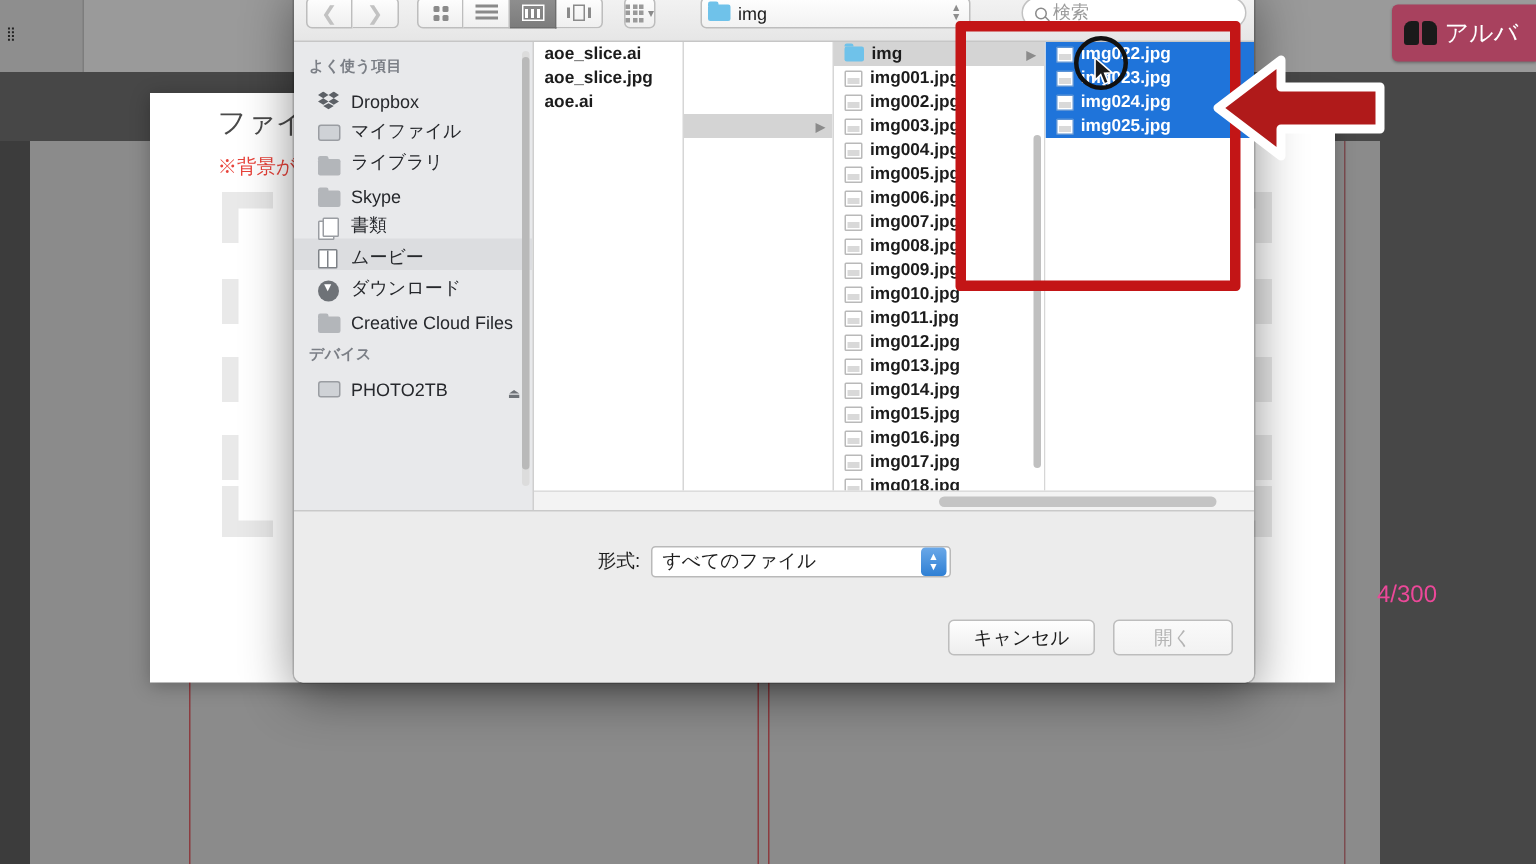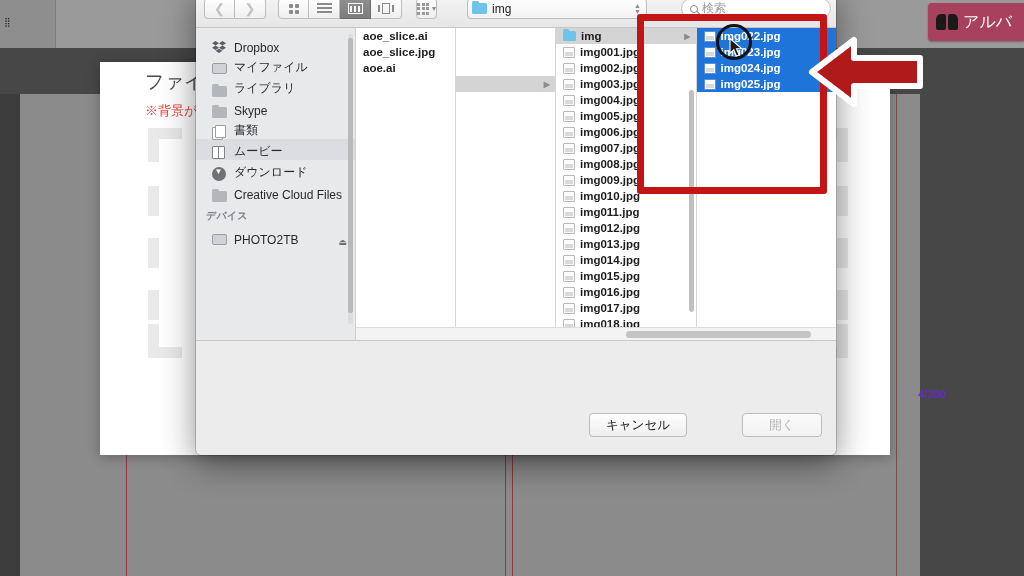--- a/index.html
+++ b/index.html
@@ -99,21 +99,21 @@
   .dz-dash {
     position: absolute; background: #e9e9e9;
   }
   .dz-dash.left { left: 0; width: 11px; }
   .dz-dash.right { right: 0; width: 11px; }
   .dz-dash.d1 { top: 58px; height: 30px; }
   .dz-dash.d2 { top: 110px; height: 30px; }
   .dz-dash.d3 { top: 162px; height: 30px; }
 
   .counter {
-    position: absolute; left: 818px; top: 326px; font-size: 11px; color: #6d28d9;
+    position: absolute; left: 818px; top: 326px; font-size: 16px; color: #ec4899;
     white-space: nowrap;
   }
   .file-select-btn {
     position: absolute; left: 155px; top: 334px; width: 96px; height: 58px;
     background: #f0f0f0; border: 1px solid #b6b6b6;
     display: flex; align-items: center; justify-content: center;
     font-size: 14px; color: #444; overflow: hidden; white-space: nowrap;
   }
   .upload-btn {
     position: absolute; left: 155px; top: 400px; width: 115px; height: 36px;
@@ -315,21 +315,21 @@
     border-radius: 3px; color: #fff; font-size: 7px; line-height: 7px;
     display: flex; flex-direction: column; align-items: center; justify-content: center;
   }
   .btn-row { position: absolute; right: 14px; bottom: 18px; display: flex; gap: 12px; }
   .mbtn {
     height: 24px; min-width: 80px; padding: 0 16px; border-radius: 4px;
     background: linear-gradient(#fefefe,#eeeeee); border: 1px solid #bdbdbd;
     font-size: 12.5px; color: #1d1d1d; display: flex; align-items: center;
     justify-content: center;
   }
-  .mbtn.disabled { color: #b4b4b4; background: linear-gradient(#fafafa,#f2f2f2); margin-left: 43px; }
+  .mbtn.disabled { color: #b4b4b4; background: linear-gradient(#fafafa,#f2f2f2); }
 
   
   .red-box {
     position: absolute; left: 637px; top: 14px; width: 190px; height: 180px;
     border: 7px solid #c31516; border-radius: 3px; pointer-events: none;
   }
   .cursor-ring {
     position: absolute; left: 716px; top: 24px; width: 36px; height: 36px;
     border: 3px solid #111; border-radius: 50%;
   }
@@ -462,20 +462,21 @@
 
     <div class="searchfield">
       <span class="mag"></span>
       <span class="search-ph">検索</span>
     </div>
   </div>
 
   <div class="dlg-body">
 
     <div class="sidebar">
+      <div class="sb-head">よく使う項目</div>
 
       <div class="sb-item">
         <span class="sb-ic">
           <svg width="14" height="13" viewBox="0 0 14 13">
               <path d="M3.5 0L0 2.3l3.5 2.2L7 2.3zM10.5 0L7 2.3l3.5 2.2L14 2.3zM0 6.7l3.5 2.2L7 6.7 3.5 4.5zM10.5 4.5L7 6.7l3.5 2.2L14 6.7zM3.5 9.7l3.5 2.2 3.5-2.2L7 7.8z" fill="#5c6066"></path>
             </svg>
         </span>
         <span>Dropbox</span>
       </div>
 
@@ -668,20 +669,27 @@
           <span>img025.jpg</span>
         </div>
     </div>
 
     <div class="dlg-hscroll">
       <div class="dlg-hthumb"></div>
     </div>
   </div>
 
   <div class="dlg-footer">
+    <div class="fmt-row">
+      <span class="fmt-label">形式:</span>
+      <div class="fmt-select">
+        <span class="val">すべてのファイル</span>
+        <span class="fmt-stepper">▲<br>▼</span>
+      </div>
+    </div>
     <div class="btn-row">
       <div class="mbtn">キャンセル</div>
       <div class="mbtn disabled">開く</div>
     </div>
   </div>
 </div>
 
 <div class="red-box"></div>
 <div class="cursor-ring"></div>
 <div class="cursor-arrow">

